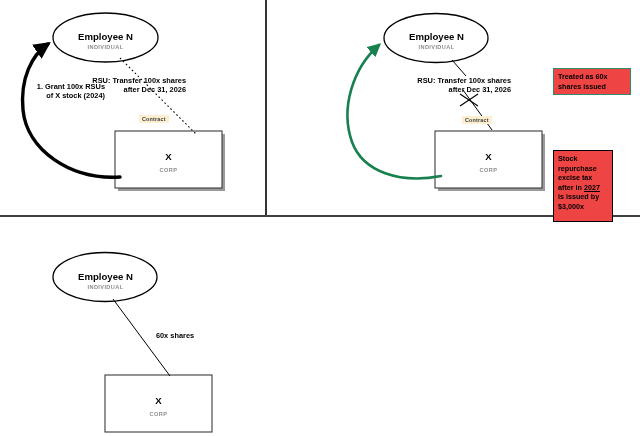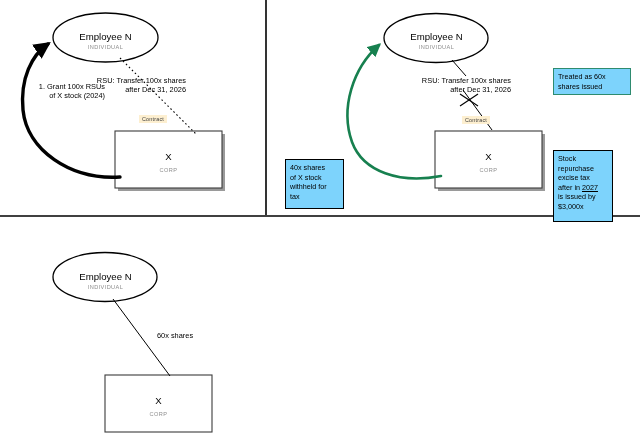--- a/index.html
+++ b/index.html
@@ -1,36 +1,36 @@
 <!DOCTYPE html>
 <html><head>
 <meta charset="utf-8">
 <style>
   html,body{margin:0;padding:0;background:#ffffff;}
   body{
     width:640px;height:436px;position:relative;overflow:hidden;
     font-family:"Liberation Sans","DejaVu Sans",sans-serif;
     color:#000000;
   }
-  #stage{position:absolute;left:0;top:0;width:640px;height:436px;}
+  #stage{position:absolute;left:0;top:0;width:640px;height:436px;font-weight:bold;}
   svg#canvas{position:absolute;left:0;top:0;width:640px;height:436px;}
 
   .lbl{position:absolute;font-size:7.4px;line-height:9.4px;color:#000;white-space:pre;}
   .lbl.c{text-align:right;}
   .lbl.l{text-align:center;margin-left:32px;}
 
   .nodetitle{position:absolute;font-size:9.6px;color:#000;text-align:center;white-space:nowrap;}
   .nodesub{position:absolute;font-size:5.6px;color:#8e8e8e;text-align:center;letter-spacing:.4px;white-space:nowrap;}
 
   .contract{
     position:absolute;background:#fdefd0;color:#3b3b3b;
     font-size:5.4px;letter-spacing:.2px;padding:1px 3px;white-space:nowrap;
   }
 
-  .tbox{position:absolute;background:#7dd3fc;box-sizing:border-box;}
+  .tbox{position:absolute;background:#ef4444;box-sizing:border-box;}
   .tbox .tx{position:absolute;left:4px;top:3px;font-size:7.2px;line-height:9.6px;white-space:pre-line;}
   .tbox.black{border:1px solid #000;margin-top:20px;}
   .tbox.green{border:1.2px solid #2e8b6f;}
   u{text-decoration:underline;}
 </style>
 </head>
 <body>
 
 <div id="stage">
 
@@ -97,26 +97,20 @@
 
   <div class="nodetitle" style="left:435px;top:151px;width:107px;">X</div>
   <div class="nodesub" style="left:435px;top:167px;width:107px;">CORP</div>
 
   <div class="contract" style="left:462px;top:116px;">Contract</div>
 
   <div class="lbl c" style="left:389px;top:76px;width:122px;">RSU: Transfer 100x shares
 after Dec 31, 2026</div>
 
 
-  <div class="tbox black" style="left:285px;top:139px;width:59px;height:50px;">
-    <div class="tx">40x shares
-of X stock
-withheld for
-tax</div>
-  </div>
 
   <div class="tbox green" style="left:553px;top:68px;width:78px;height:27px;">
     <div class="tx">Treated as 60x
 shares issued</div>
   </div>
 
   <div class="tbox black" style="left:553px;top:130px;width:60px;height:72px;">
     <div class="tx" style="white-space:normal;">
       <span>Stock</span><br>
       <span>repurchase</span><br>

